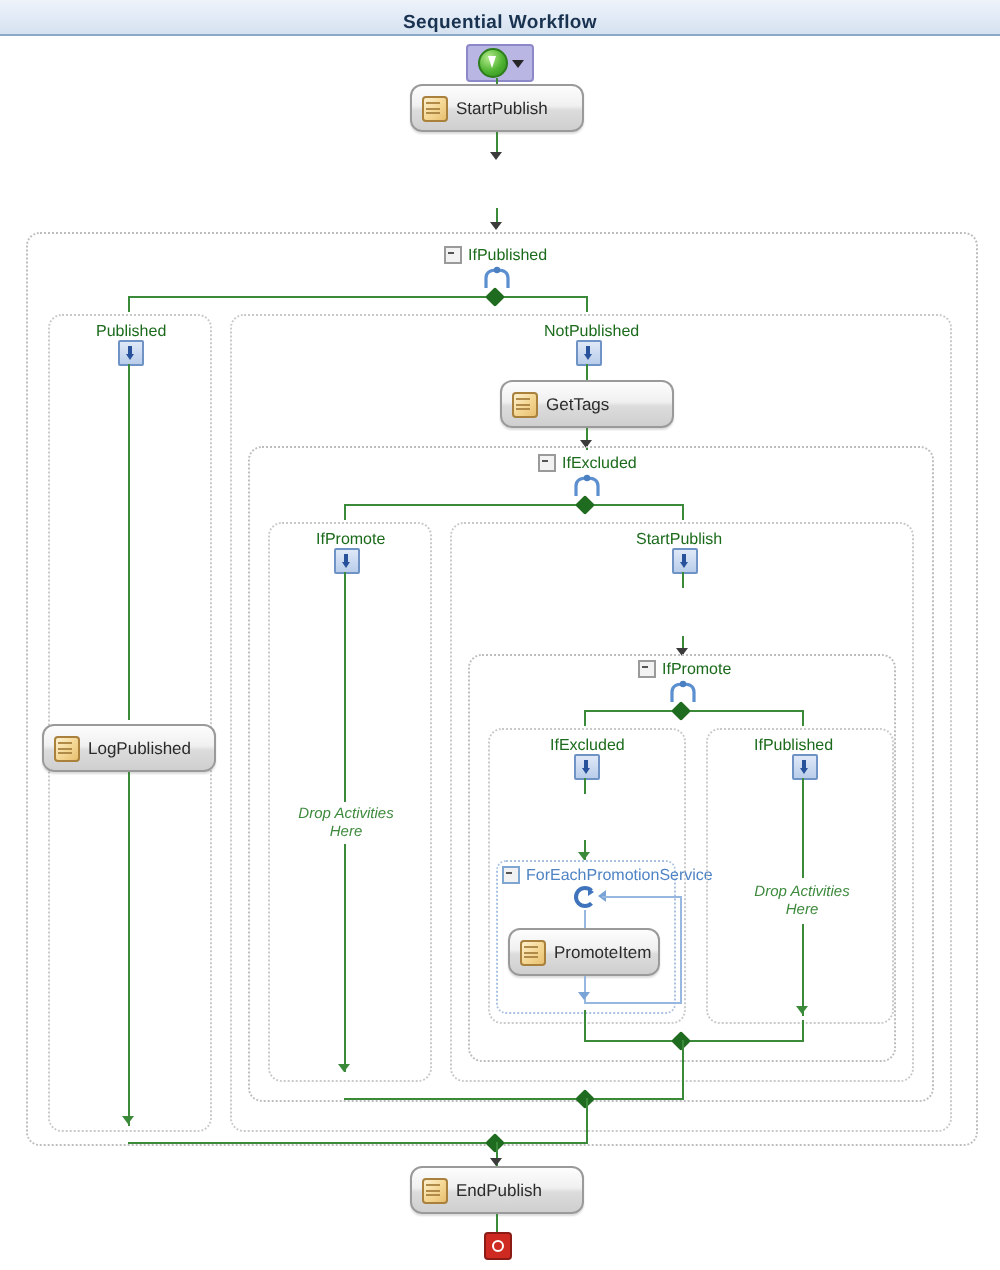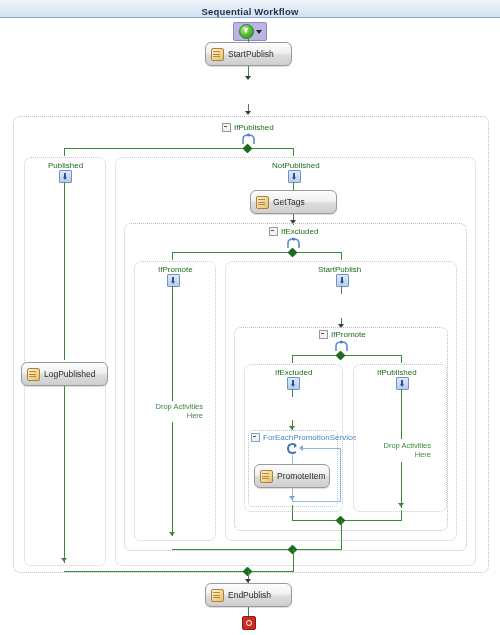--- a/index.html
+++ b/index.html
@@ -77,22 +77,22 @@
     display:inline-block;width:7px;height:7px;vertical-align:middle;
     border:1px solid #9a9a9a;background:#f2f2f2;position:relative;margin-right:3px;
   }
   .expander:before{
     content:"";position:absolute;left:1px;top:2px;width:3px;height:1px;background:#555;
   }
   .expander.blue{border-color:#7fa6d0;}
 
   
   .drophint{
-    position:absolute;font-size:7.5px;color:#3d8a3d;text-align:right;
-    line-height:8.5px;white-space:nowrap;
+    position:absolute;font-size:7.5px;color:#3d8a3d;text-align:center;
+    line-height:8.5px;white-space:nowrap;font-style:italic;
   }
 
   
   .vline{position:absolute;width:1px;background:#3a8a3a;}
   .hline{position:absolute;height:1px;background:#3a8a3a;}
   .vline.blue{background:#96b8e0;}
   .hline.blue{background:#96b8e0;}
 
   
   .arrow-d{position:absolute;width:0;height:0;

